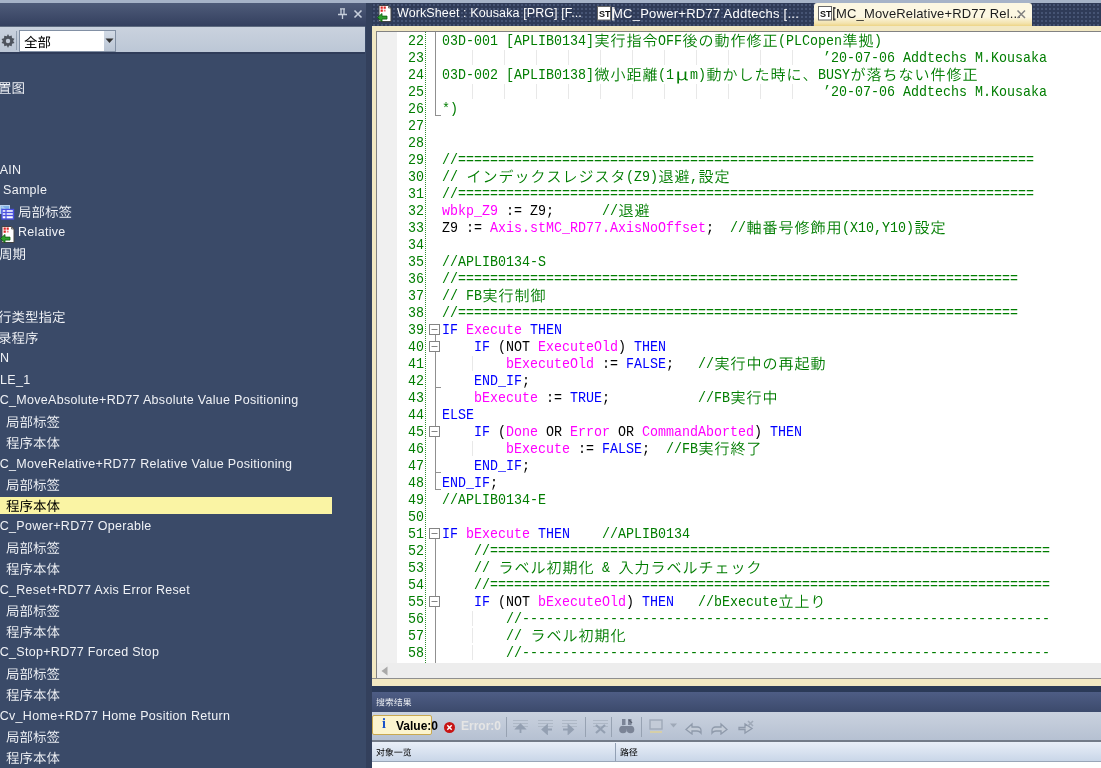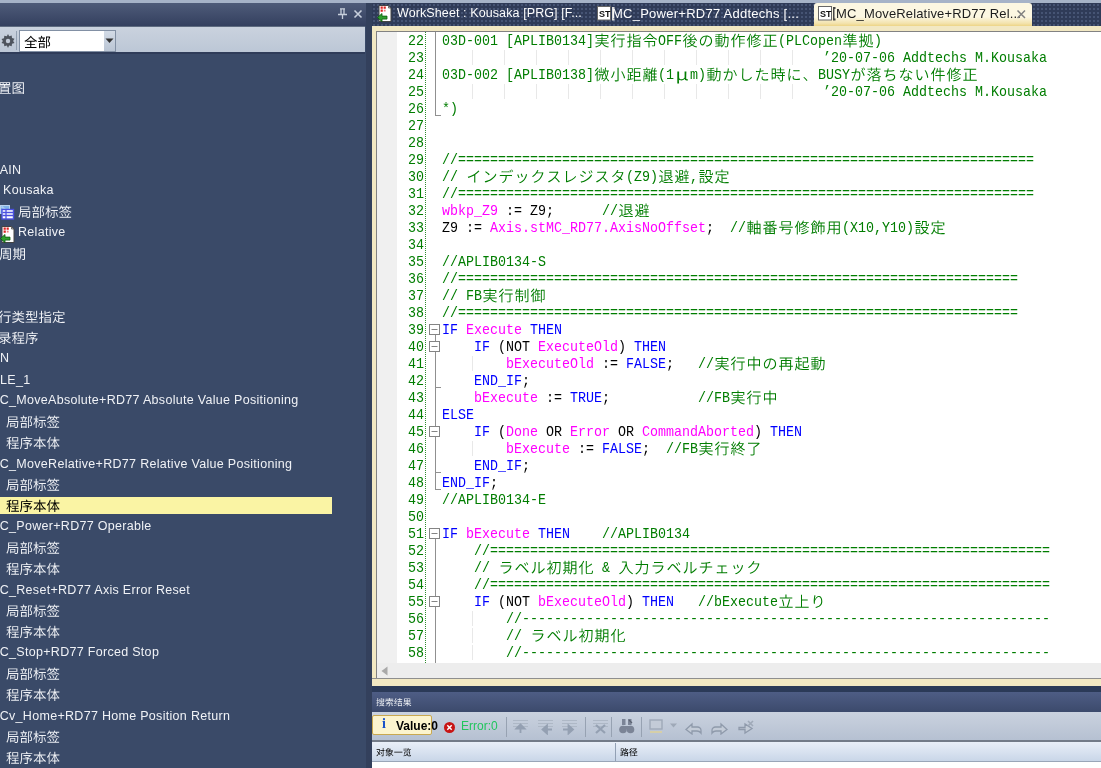--- a/index.html
+++ b/index.html
@@ -492,21 +492,21 @@
     <use href="#u679C" x="40.5" y="13.0"></use>
   </svg>
 <div class="a" style="left:372px;top:712px;width:729px;height:30px;background:linear-gradient(#CAD2DF,#B5C0D1);border-bottom:1px solid #8E99AA"></div>
 <div class="a" style="left:372px;top:715px;width:60px;height:20px;background:#FCF4CE;border:1px solid #C9A850;border-radius:2px"></div>
 <div class="a" style="left:382px;top:716px;width:10px;height:18px;color:#1A52C8;font-weight:bold;font-size:14px;font-family:'Liberation Serif',serif">i</div>
 <div class="a" style="left:396px;top:719px;font-size:12px;color:#000;font-weight:bold">Value:0</div>
 <svg class="a" style="left:444px;top:722px" width="12" height="12">
     <circle cx="5.5" cy="5.5" r="5.5" fill="#C81414"></circle>
     <path d="M3.3 3.3l4.4 4.4M7.7 3.3L3.3 7.7" stroke="#fff" stroke-width="1.5"></path>
   </svg>
-<div class="a" style="left:461px;top:719px;font-size:12px;color:#22c55e;font-weight:normal">Error:0</div>
+<div class="a" style="left:461px;top:719px;font-size:12px;color:#e5e5e5;font-weight:bold">Error:0</div>
 <div class="a" style="left:506px;top:717px;width:1px;height:20px;background:#97A2B2"></div>
 <div class="a" style="left:585px;top:717px;width:1px;height:20px;background:#97A2B2"></div>
 <div class="a" style="left:611px;top:717px;width:1px;height:20px;background:#97A2B2"></div>
 <div class="a" style="left:641px;top:717px;width:1px;height:20px;background:#97A2B2"></div>
 <svg class="a" style="left:511px;top:718px" width="19" height="17">
     <path d="M2 2.5h15M2 5.5h15M2 8.5h15" stroke="#AEB8C6" stroke-width="1.2"></path>
     <path d="M9.5 15V7M5.5 10.5L9.5 6.5l4 4z" fill="#94A0B2" stroke="#94A0B2" stroke-width="1.8"></path>
   </svg>
 <svg class="a" style="left:536px;top:718px" width="19" height="17">
     <path d="M2 2.5h15M2 5.5h15M2 8.5h15" stroke="#AEB8C6" stroke-width="1.2"></path>
@@ -559,21 +559,21 @@
 <svg style="position:absolute;left:620.0px;top:747.0px;transform:scale(0.66);transform-origin:0 0;" width="28" height="17" fill="#000">
     <use href="#u8DEF" x="0.0" y="13.0"></use>
     <use href="#u5F84" x="13.5" y="13.0"></use>
   </svg>
 <div class="a" style="left:0;top:497px;width:332px;height:17px;background:#FAF4A4"></div>
 <svg style="position:absolute;left:-2.0px;top:80.0px;" width="28" height="17" fill="#F0F2F6">
     <use href="#u7F6E" x="0.0" y="13.0"></use>
     <use href="#u56FE" x="13.5" y="13.0"></use>
   </svg>
 <div class="t" style="left:-11px;top:160px;font-size:12.5px;letter-spacing:0.3px;color:#F0F2F6">MAIN</div>
-<div class="t" style="left:3px;top:180px;font-size:12.5px;letter-spacing:0.3px;color:#F0F2F6">Kousaka</div>
+<div class="t" style="left:3px;top:180px;font-size:12.5px;letter-spacing:0.3px;color:#F0F2F6">Sample</div>
 <svg style="position:absolute;left:18.0px;top:204.0px;" width="55" height="17" fill="#F0F2F6">
     <use href="#u5C40" x="0.0" y="13.0"></use>
     <use href="#u90E8" x="13.5" y="13.0"></use>
     <use href="#u6807" x="27.0" y="13.0"></use>
     <use href="#u7B7E" x="40.5" y="13.0"></use>
   </svg>
 <div class="t" style="left:18px;top:222px;font-size:12.5px;letter-spacing:0.3px;color:#F0F2F6">Relative</div>
 <svg style="position:absolute;left:-1.0px;top:246.0px;" width="28" height="17" fill="#F0F2F6">
     <use href="#u5468" x="0.0" y="13.0"></use>
     <use href="#u671F" x="13.5" y="13.0"></use>

